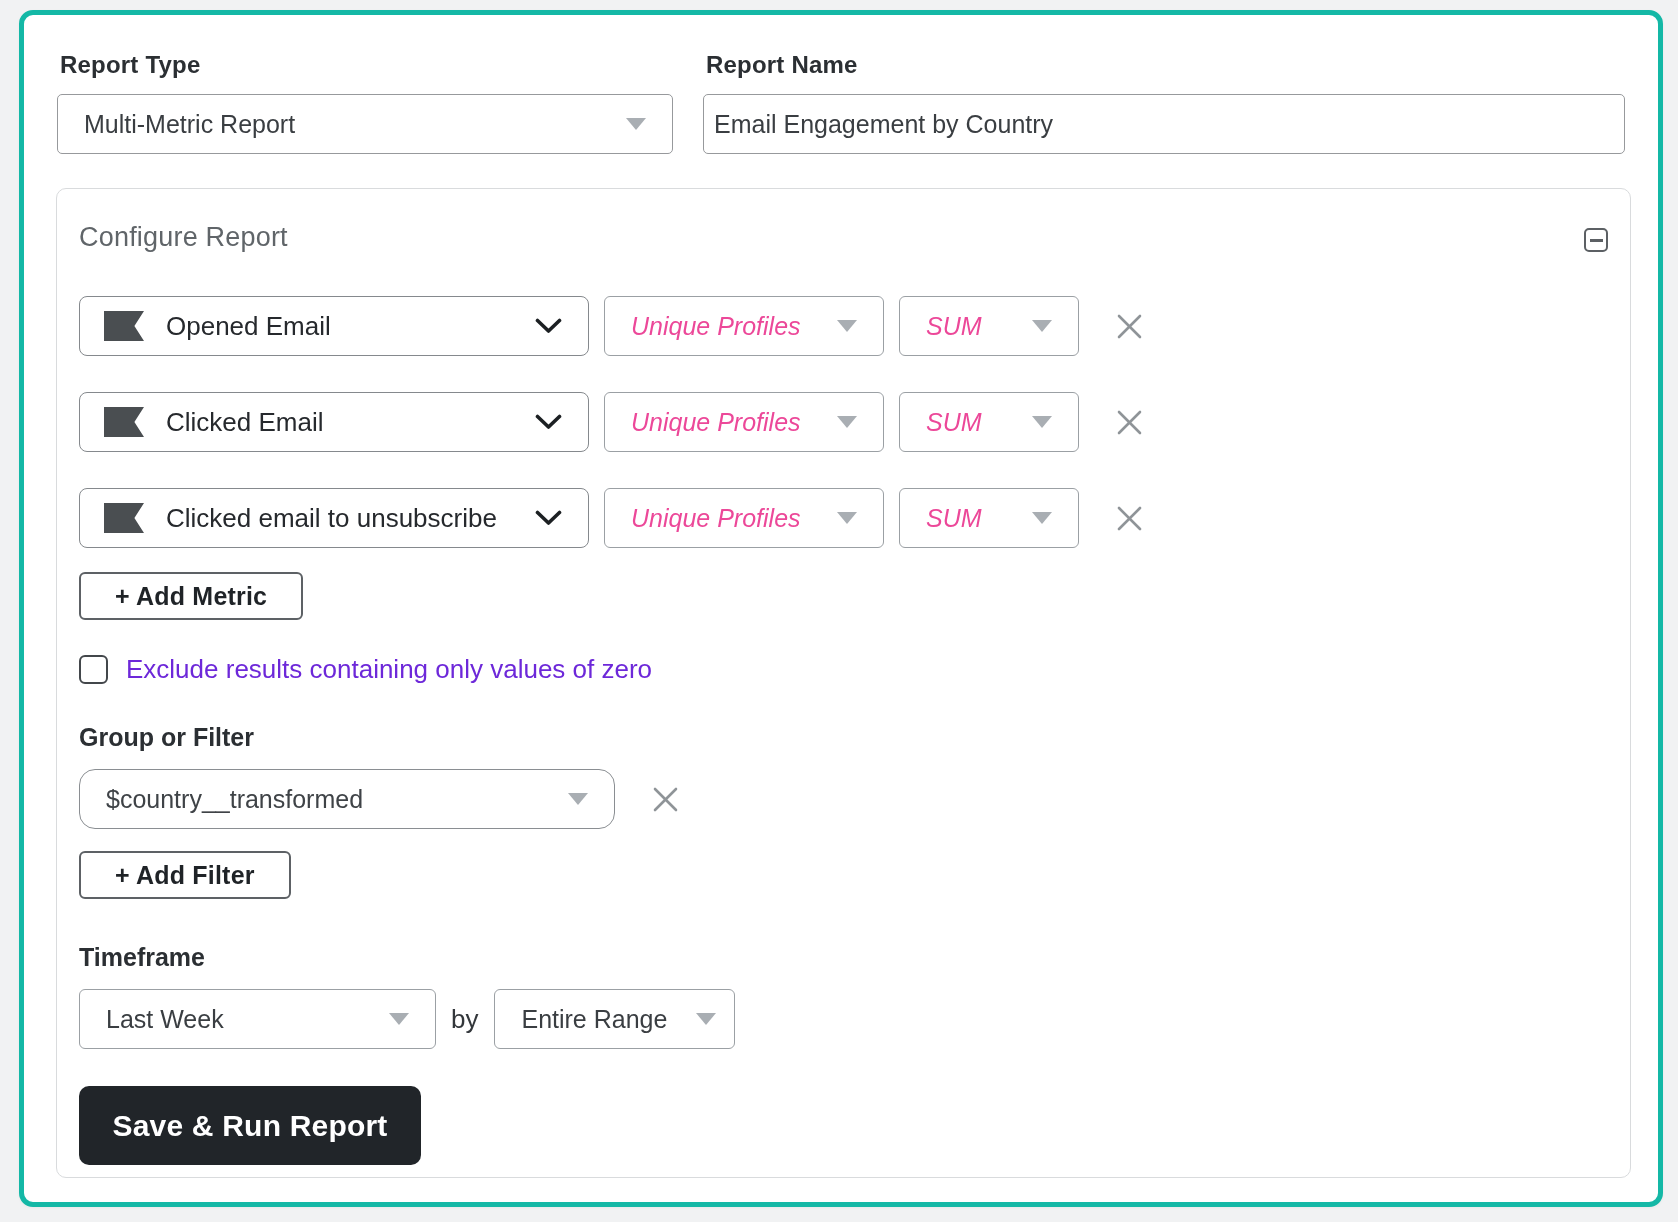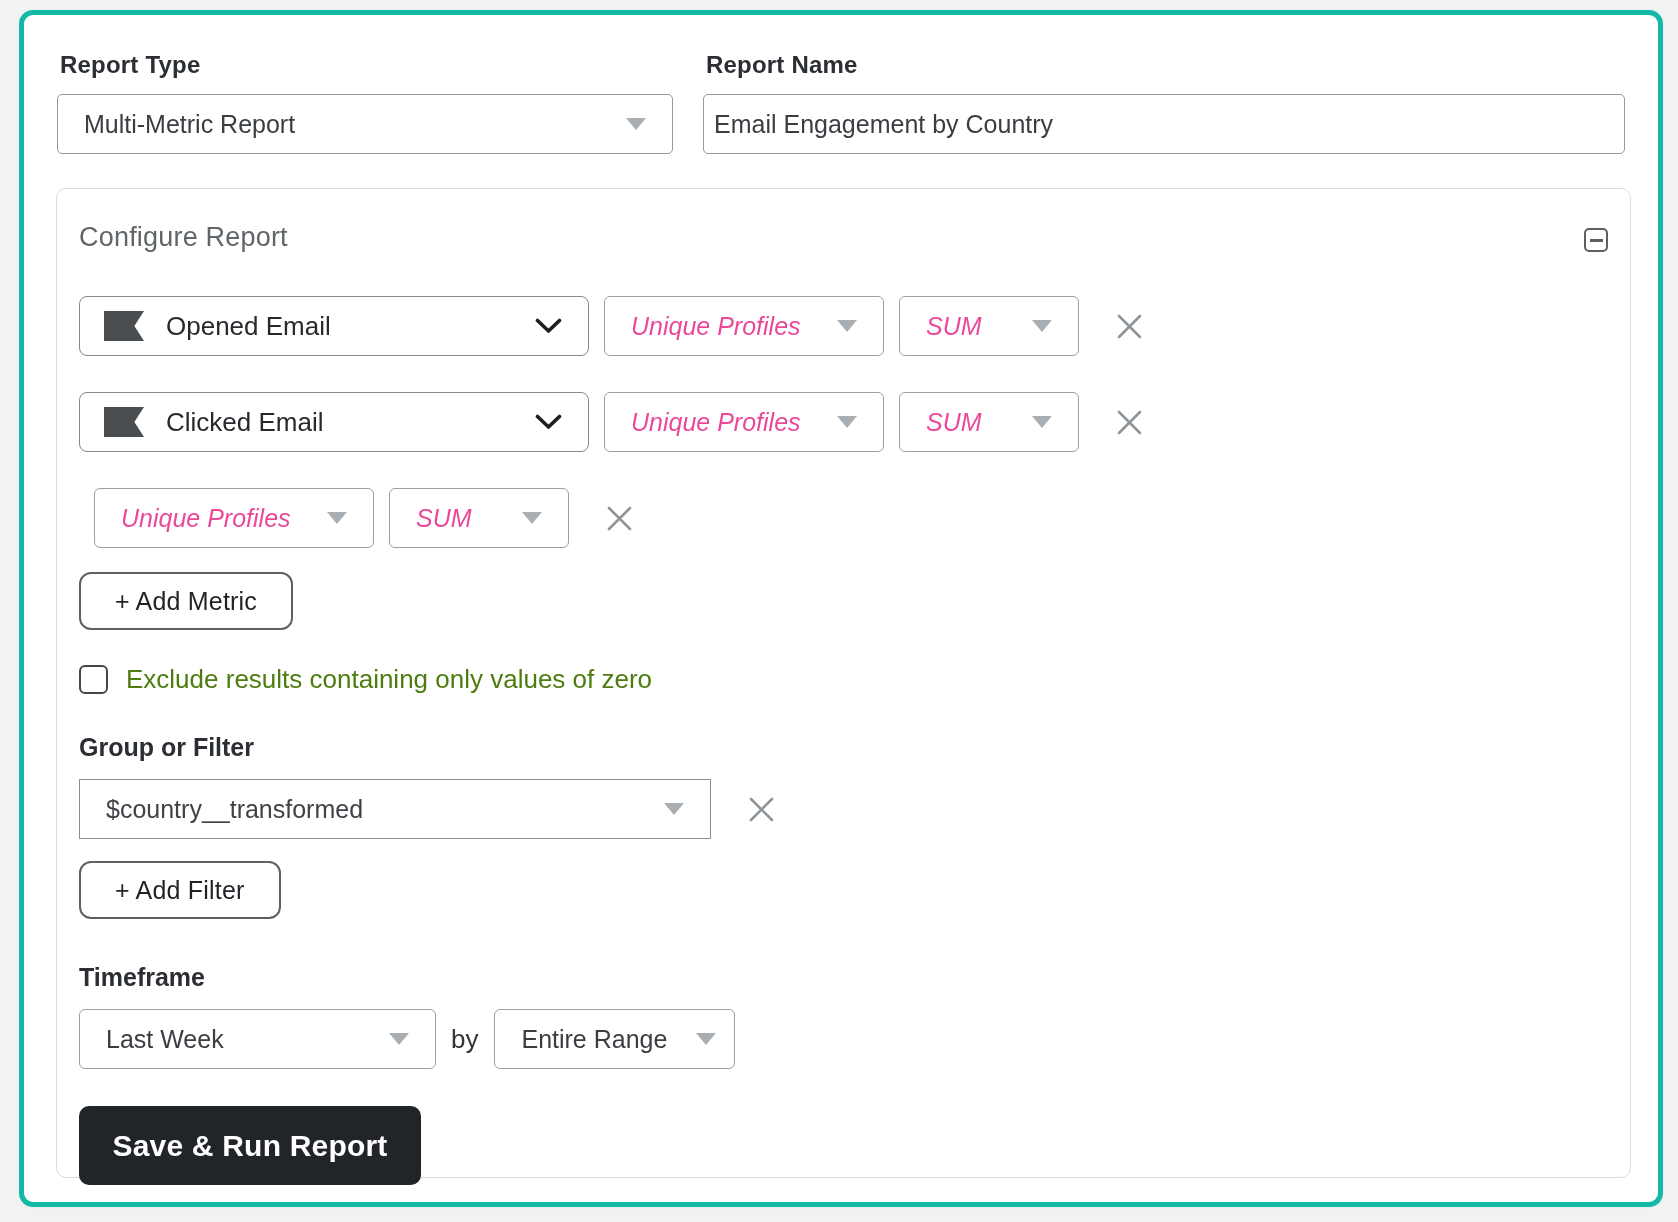--- a/index.html
+++ b/index.html
@@ -75,37 +75,37 @@
   .metric-name{font-size:26px;color:#26292d;margin-left:22px;flex:1 1 auto;}
   .measurement-select{width:280px;margin-left:15px;border-radius:6px;border-color:#9ba0a4;}
   .measurement-select .value,.agg-select .value{color:#ec4899;font-style:italic;}
   .agg-select{width:180px;margin-left:15px;border-radius:6px;border-color:#9ba0a4;}
   .x-btn{
     margin-left:30px;width:40px;height:40px;display:flex;align-items:center;justify-content:center;
     cursor:pointer;background:none;border:none;
   }
   
   .outline-btn{
-    margin-top:24px;height:58px;border:2px solid #5d6165;border-radius:12px;background:#fff;
-    font-size:25px;font-weight:400;color:#1f2327;padding:0 34px;cursor:pointer;
+    margin-top:24px;height:48px;border:2px solid #5d6165;border-radius:6px;background:#fff;
+    font-size:25px;font-weight:700;color:#1f2327;padding:0 34px;cursor:pointer;
     font-family:"Liberation Sans","DejaVu Sans",sans-serif;letter-spacing:0.2px;
     display:inline-flex;align-items:center;
   }
   
   .checkbox-row{margin-top:34px;display:flex;align-items:center;}
   .checkbox{
     appearance:none;width:29px;height:29px;border:2.5px solid #43474b;border-radius:6px;
     background:#fff;cursor:pointer;flex:0 0 auto;
   }
-  .checkbox-label{font-size:26px;color:#4d7c0f;margin-left:18px;}
+  .checkbox-label{font-size:26px;color:#6d28d9;margin-left:18px;}
   
   .section-label{margin-top:38px;font-size:25px;font-weight:700;color:#2b2f33;}
   
   .filter-row{margin-top:17px;display:flex;align-items:center;}
-  .filter-select{width:632px;border-radius:0;border-color:#8a8e92;}
+  .filter-select{width:536px;border-radius:16px;border-color:#8a8e92;}
   .filter-select .value{color:#3f4347;}
   
   .timeframe-row{margin-top:17px;display:flex;align-items:center;}
   .timeframe-select{width:357px;border-radius:6px;border-color:#9ba0a4;}
   .by-text{font-size:26px;color:#33373b;margin:0 16px 0 15px;}
   .interval-select{width:241px;border-radius:6px;border-color:#9ba0a4;padding-right:18px;}
   
   .save-btn{
     margin-top:37px;width:342px;height:79px;background:var(--save-button-bg);
     color:var(--save-button-text);border:none;border-radius:10px;cursor:pointer;
@@ -185,20 +185,27 @@
         </div>
         <button class="x-btn">
           <svg width="27" height="27" viewBox="0 0 27 27">
             <line x1="3" y1="3" x2="24" y2="24" stroke="#8f9498" stroke-width="2.6" stroke-linecap="round"></line>
             <line x1="24" y1="3" x2="3" y2="24" stroke="#8f9498" stroke-width="2.6" stroke-linecap="round"></line>
           </svg>
         </button>
       </div>
 
       <div class="metric-row">
+        <div class="metric-select select-box">
+          <span class="metric-flag"></span>
+          <span class="metric-name">Clicked email to unsubscribe</span>
+          <svg width="27" height="16" viewBox="0 0 27 16">
+            <polyline points="2.5,2.5 13.5,13 24.5,2.5" fill="none" stroke="#1c2023" stroke-width="3.6" stroke-linecap="round" stroke-linejoin="round"></polyline>
+          </svg>
+        </div>
         <div class="select-box measurement-select">
           <span class="value">Unique Profiles</span>
           <span class="caret"></span>
         </div>
         <div class="select-box agg-select">
           <span class="value">SUM</span>
           <span class="caret"></span>
         </div>
         <button class="x-btn">
           <svg width="27" height="27" viewBox="0 0 27 27">

